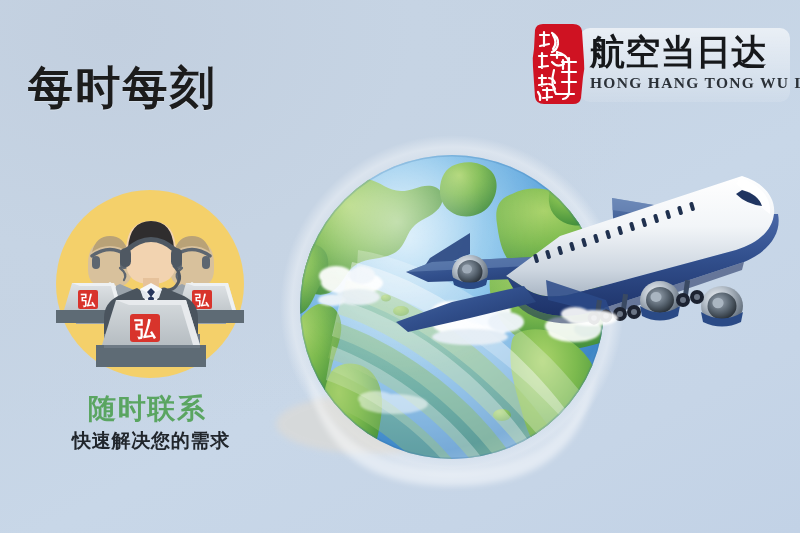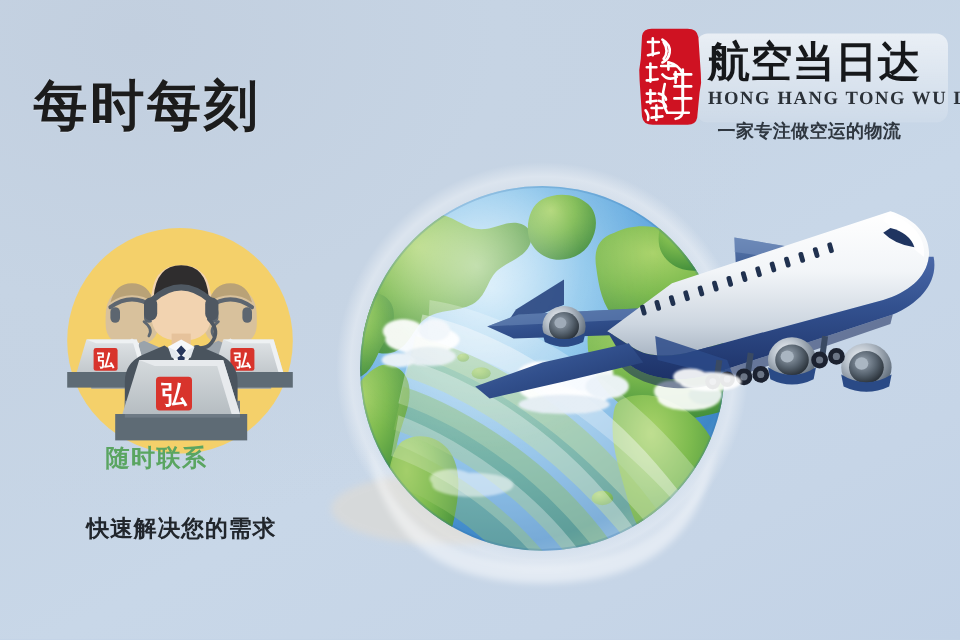--- a/index.html
+++ b/index.html
@@ -23,22 +23,22 @@
     font-weight:700;
     letter-spacing:.05em;
     white-space:nowrap;
     text-shadow:0 1px 0 rgba(255,255,255,.28);
   }
   #hl1{left:28px;top:26px;font-size:45px;margin-top:32px;}
   #hl2{left:140px;top:96px;font-size:45px;}
 
   
   #sub-green{
-    position:absolute;left:88px;top:368px;
-    font-size:20px;font-weight:700;color:#5aa561;letter-spacing:.06em;
+    position:absolute;left:88px;top:390px;
+    font-size:28px;font-weight:700;color:#5aa561;letter-spacing:.06em;
     white-space:nowrap;
   }
   #sub-dark{
     position:absolute;left:62px;top:428px;
     font-size:19px;font-weight:700;color:#21262c;letter-spacing:.04em;
     white-space:nowrap;
     margin-left:10px;
   }
 
   
@@ -435,16 +435,15 @@
 
         <path d="M9 56 l7 0 M12 53 l0 11 M9 63 l8 -1"></path>
         <path d="M19 56 q5 1 6 5 M19 62 q5 1 6 5"></path>
 
         <path d="M8 70 q3 4 2 8 M13 68 l9 0 M17 66 l0 12 M13 76 l9 -1"></path>
       </g>
     </svg>
 
     <div id="brand-title">航空当日达</div>
     <div id="brand-pinyin">HONG HANG TONG WU LIU</div>
-    <div id="brand-tag">一家专注做空运的物流</div>
   </div>
 
 </div>
 
 </body></html>

